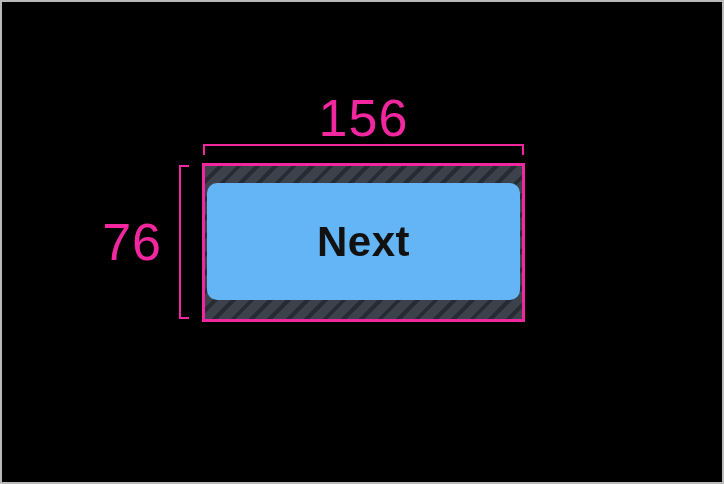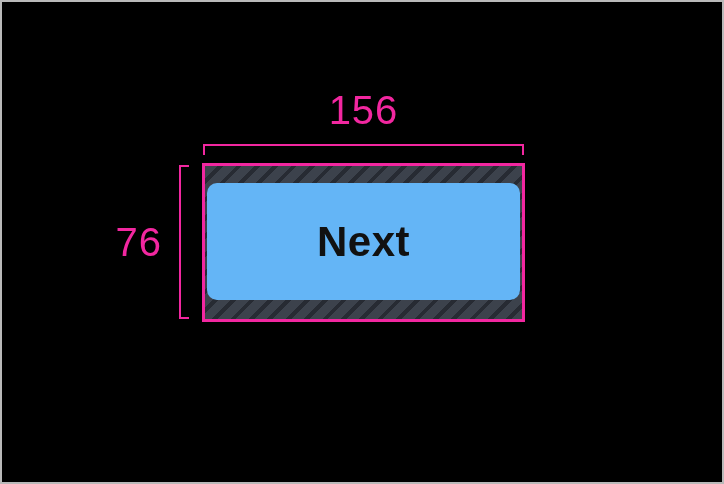--- a/index.html
+++ b/index.html
@@ -15,21 +15,21 @@
     background: var(--canvas-bg, #000);
     border: 2px solid var(--frame-border, #b9b9b9);
     overflow: hidden;
     font-family: "Liberation Sans", "DejaVu Sans", sans-serif;
   }
 
   
   .dim-label {
     position: absolute;
     color: var(--guide, #f227a0);
-    font-size: 40px;
+    font-size: 52px;
     font-weight: 400;
     letter-spacing: 1px;
   }
   .width-label {
     left: 200px;
     top: 86px;
     width: 323px;
     text-align: center;
   }
   .height-label {

